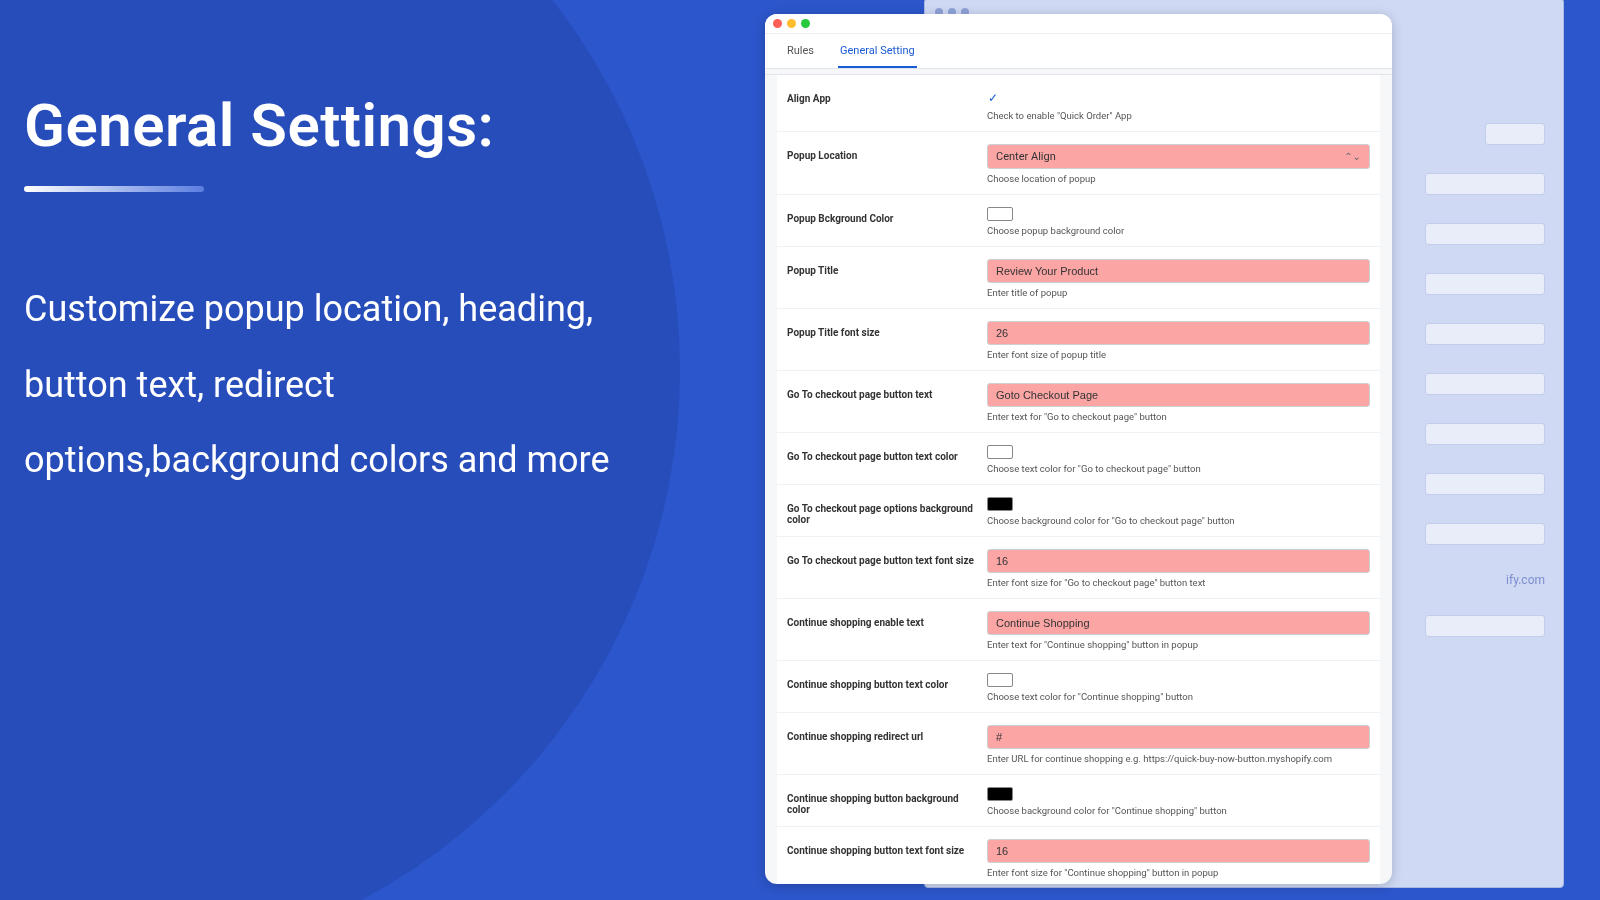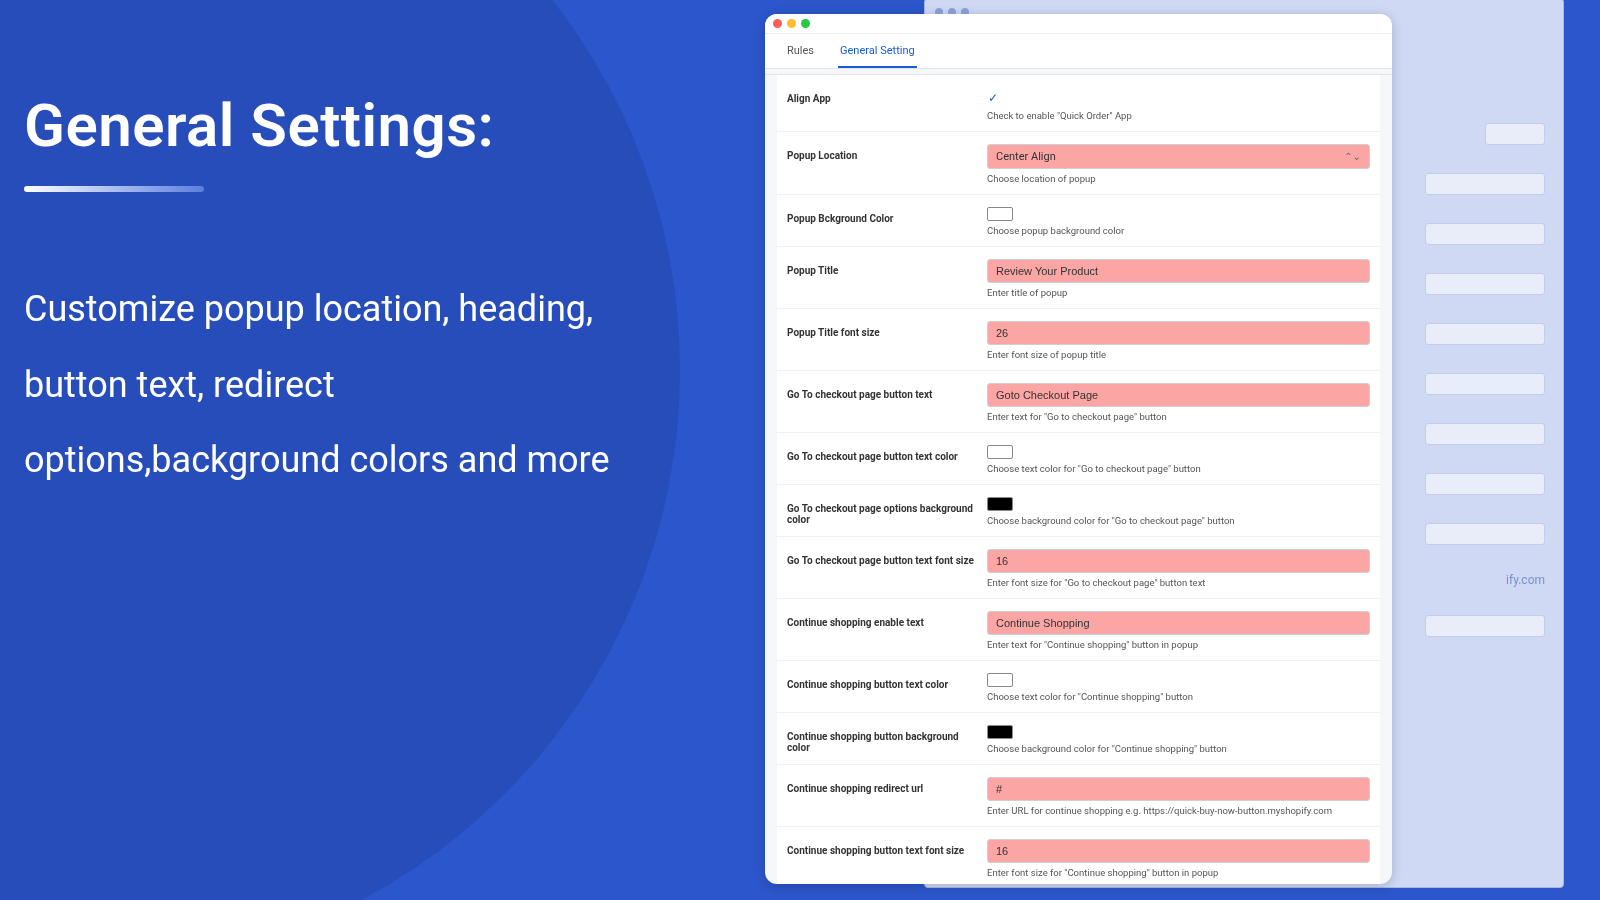--- a/index.html
+++ b/index.html
@@ -268,32 +268,32 @@
 
       <div class="row">
         <div class="label-col">Continue shopping button text color</div>
         <div class="field-col">
           <span class="swatch white"></span>
           <div class="hint">Choose text color for "Continue shopping" button</div>
         </div>
       </div>
 
       <div class="row">
+        <div class="label-col">Continue shopping redirect url</div>
+        <div class="field-col">
+          <input class="text-input" value="#" style="">
+          <div class="hint">Enter URL for continue shopping e.g. https://quick-buy-now-button.myshopify.com</div>
+        </div>
+      </div>
+
+      <div class="row">
         <div class="label-col">Continue shopping button background color</div>
         <div class="field-col">
           <span class="swatch black"></span>
           <div class="hint">Choose background color for "Continue shopping" button</div>
-        </div>
-      </div>
-
-      <div class="row">
-        <div class="label-col">Continue shopping redirect url</div>
-        <div class="field-col">
-          <input class="text-input" value="#" style="">
-          <div class="hint">Enter URL for continue shopping e.g. https://quick-buy-now-button.myshopify.com</div>
         </div>
       </div>
 
       <div class="row">
         <div class="label-col">Continue shopping button text font size</div>
         <div class="field-col">
           <input class="text-input" value="16" style="">
           <div class="hint">Enter font size for "Continue shopping" button in popup</div>
         </div>
       </div>

